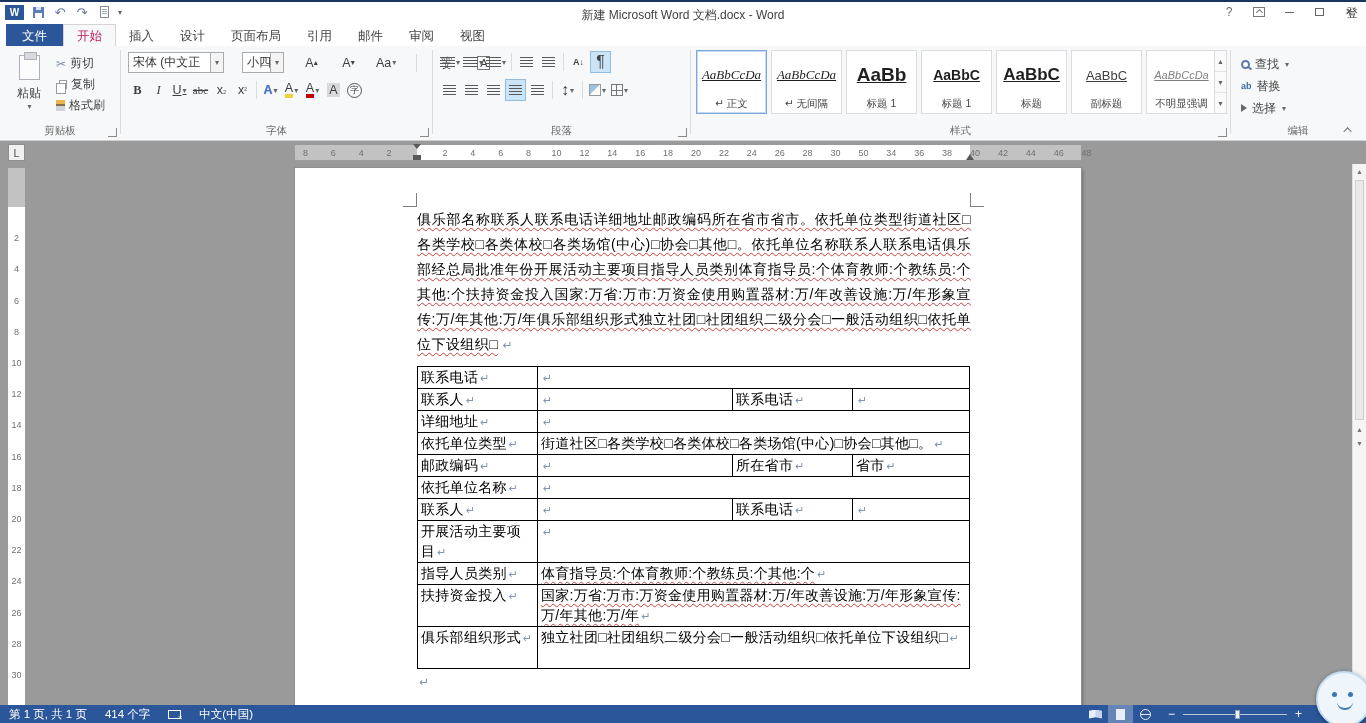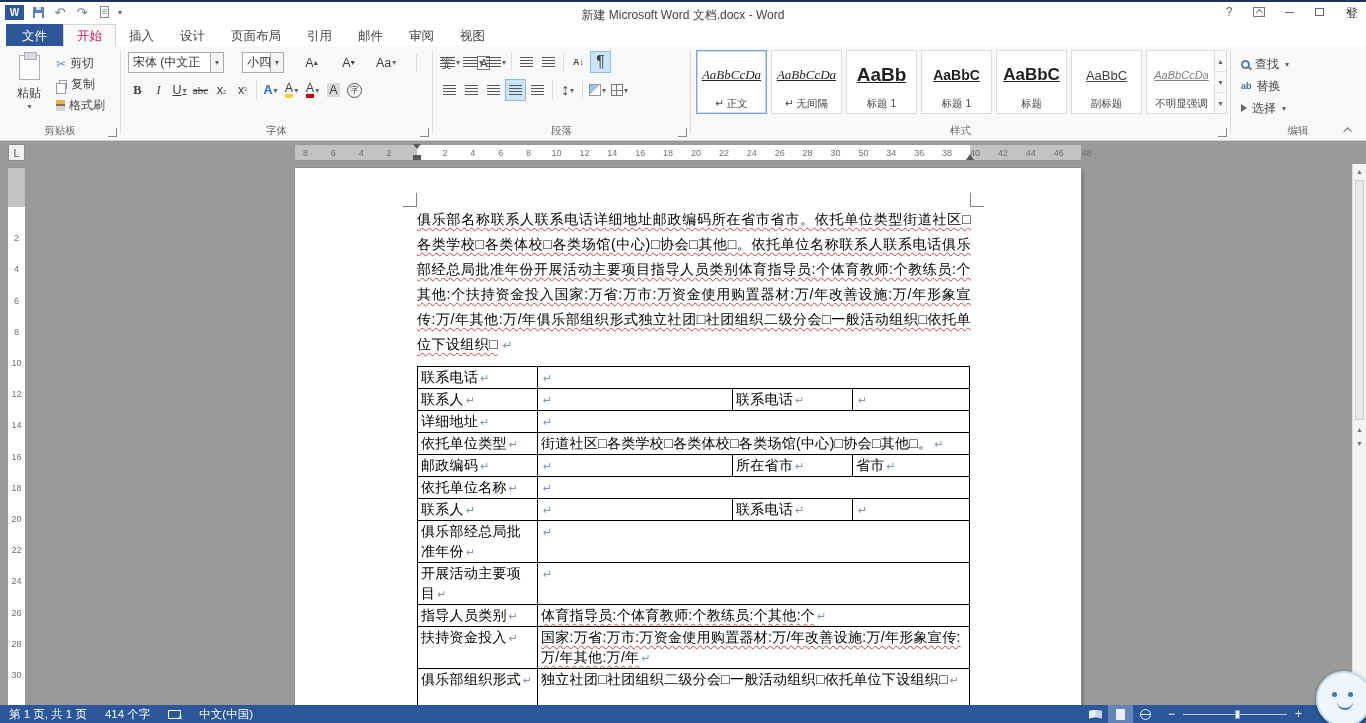--- a/index.html
+++ b/index.html
@@ -557,24 +557,20 @@
                 <td style="height: 21px;"><span>依托单位名称</span><span class="cellmark">↵</span></td>
                 <td colspan="3" style="height: 21px;"><span></span><span class="cellmark">↵</span></td>
               </tr>
               <tr>
                 <td style="height: 21px;"><span>联系人</span><span class="cellmark">↵</span></td>
                 <td style="height: 21px;"><span></span><span class="cellmark">↵</span></td>
                 <td style="height: 21px;"><span>联系电话</span><span class="cellmark">↵</span></td>
                 <td style="height: 21px;"><span></span><span class="cellmark">↵</span></td>
               </tr>
               <tr>
-                <td style="height: 42px;"><span>俱乐部经总局批准年份</span><span class="cellmark">↵</span></td>
-                <td colspan="3" style="height: 42px;"><span></span><span class="cellmark">↵</span></td>
-              </tr>
-              <tr>
                 <td style="height: 42px;"><span>开展活动主要项目</span><span class="cellmark">↵</span></td>
                 <td colspan="3" style="height: 42px;"><span></span><span class="cellmark">↵</span></td>
               </tr>
               <tr>
                 <td style="height: 21px;"><span>指导人员类别</span><span class="cellmark">↵</span></td>
                 <td colspan="3" style="height: 21px;"><span class="wavy">体育指导员:个体育教师:个教练员:个其他:个</span><span class="cellmark">↵</span></td>
               </tr>
               <tr>
                 <td style="height: 42px;"><span>扶持资金投入</span><span class="cellmark">↵</span></td>
                 <td colspan="3" style="height: 42px;"><span class="wavy">国家:万省:万市:万资金使用购置器材:万/年改善设施:万/年形象宣传:万/年其他:万/年</span><span class="cellmark">↵</span></td>

